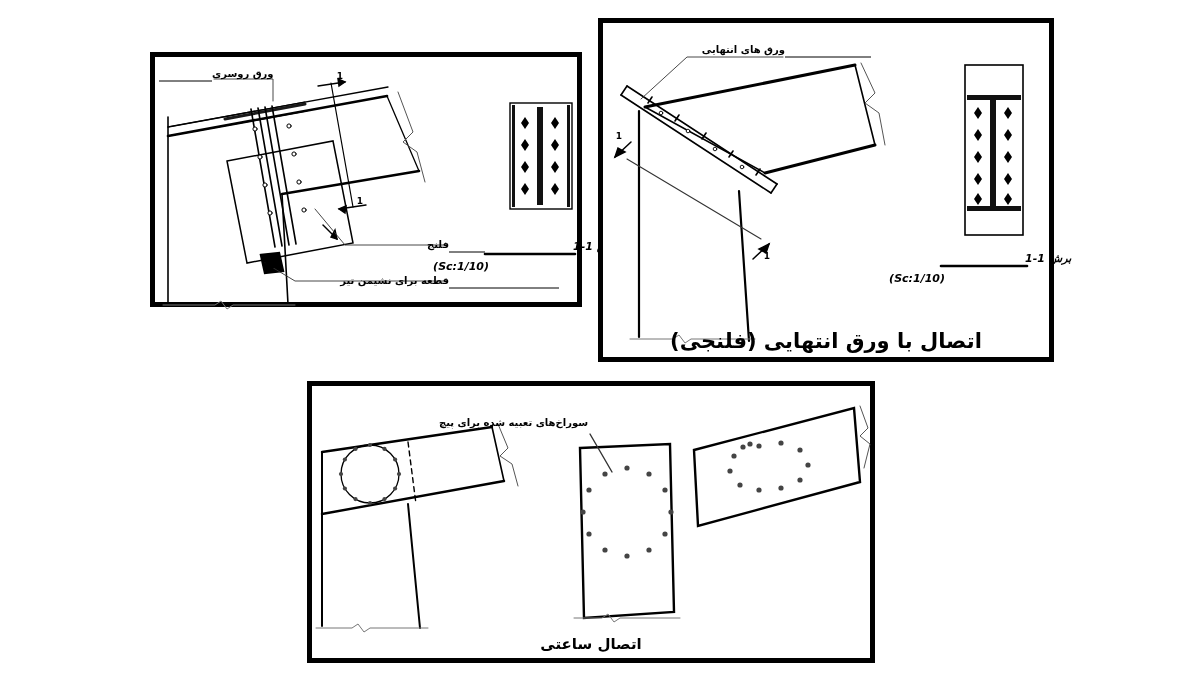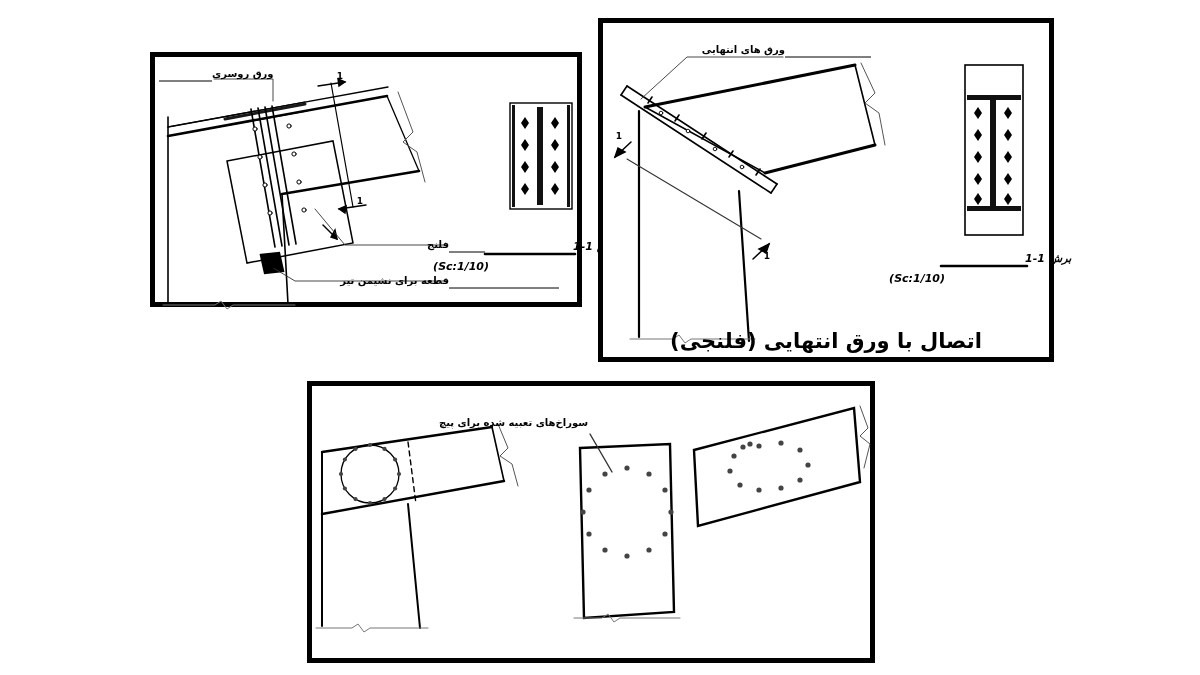--- a/index.html
+++ b/index.html
@@ -357,15 +357,16 @@
             <circle cx="438" cy="58" r="2.6"></circle>
         </g>
         <g stroke="#555" stroke-width="1">
           <path d="M548 20 L556 42 L548 50 L558 58 L552 82"></path>
         </g>
       </g>
 
       <text class="lbl" x="276" y="40" text-anchor="start">سوراخ‌های تعبیه شده برای پیچ</text>
     </svg>
 
+    <div class="panel-caption" id="cap-3">اتصال ساعتی</div>
   </div>
 
 </div>
 
 </body></html>

